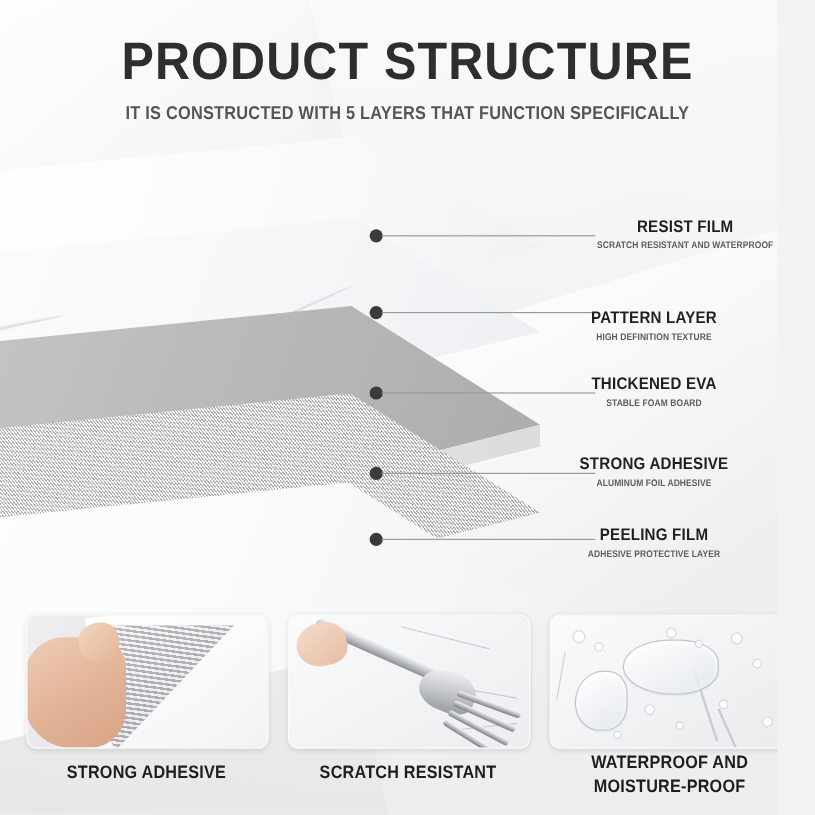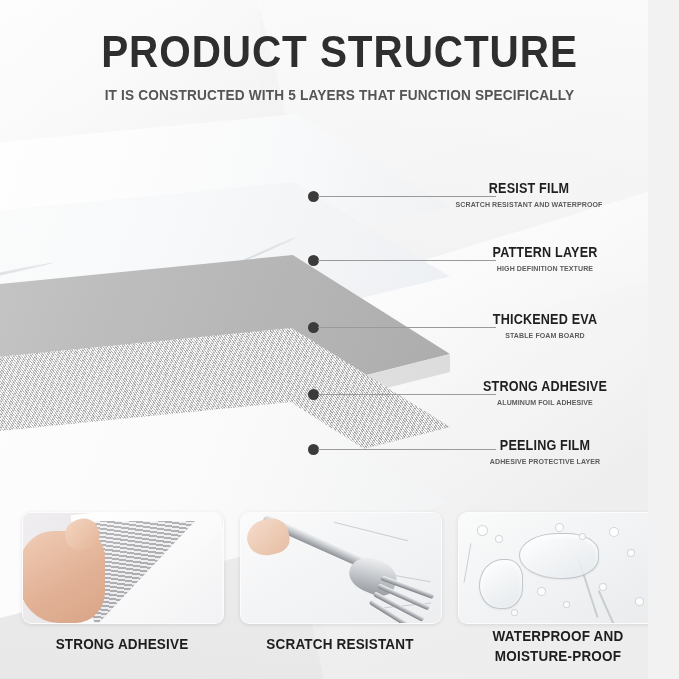--- a/index.html
+++ b/index.html
@@ -273,28 +273,28 @@
 
     <div class="sheet s5">
       <div class="face"></div>
     </div>
   </div>
 
   <div class="callout">
 
     <div class="dot" style="left:308px;top:191px;"></div>
     <div class="leader" style="left:318px;top:196px;width:178px;"></div>
-    <div class="lbl" style="left:424px;top:180px;">
+    <div class="lbl" style="left:466px;top:180px;">
       <div class="lt">RESIST FILM</div>
       <div class="ls">SCRATCH RESISTANT AND WATERPROOF</div>
     </div>
 
     <div class="dot" style="left:308px;top:255px;"></div>
     <div class="leader" style="left:318px;top:260px;width:178px;"></div>
-    <div class="lbl" style="left:440px;top:244px;">
+    <div class="lbl" style="left:440px;top:256px;">
       <div class="lt">PATTERN LAYER</div>
       <div class="ls">HIGH DEFINITION TEXTURE</div>
     </div>
 
     <div class="dot" style="left:308px;top:322px;"></div>
     <div class="leader" style="left:318px;top:327px;width:178px;"></div>
     <div class="lbl" style="left:440px;top:311px;text-align:center;">
       <div class="lt">THICKENED EVA</div>
       <div class="ls">STABLE FOAM BOARD</div>
     </div>

